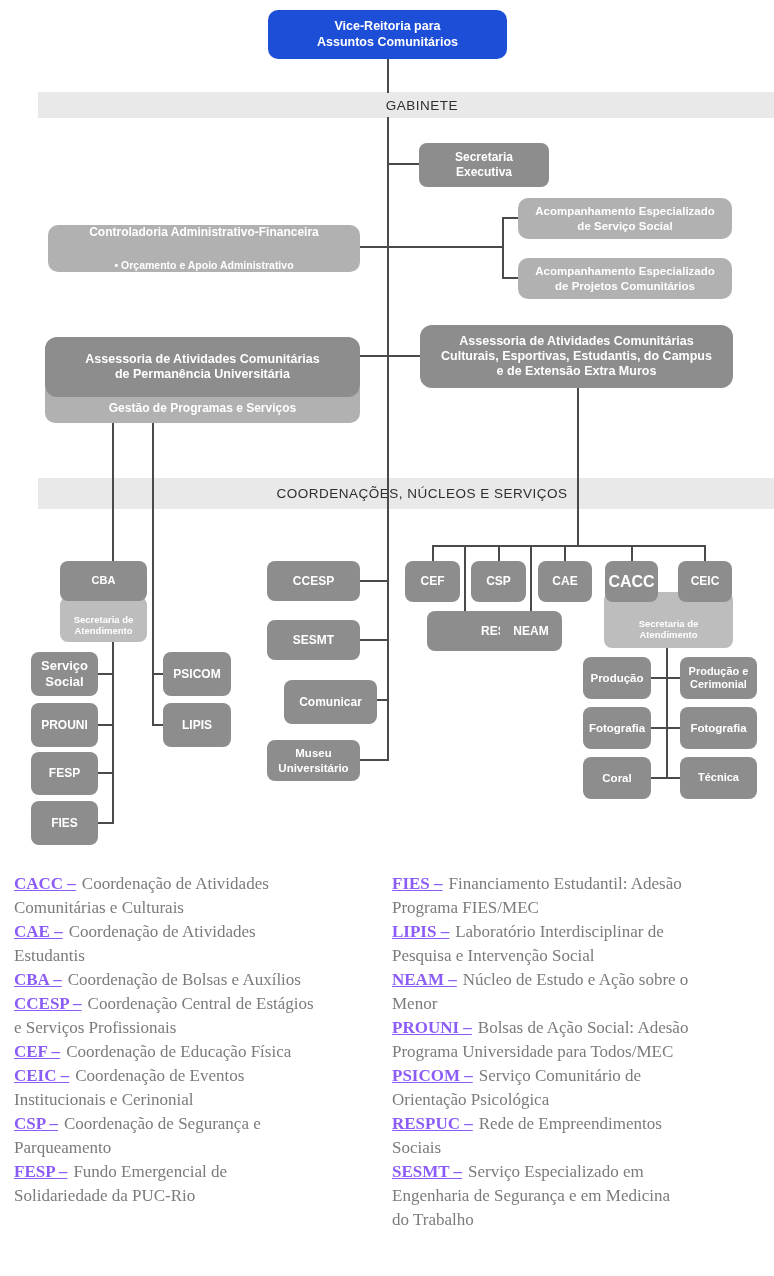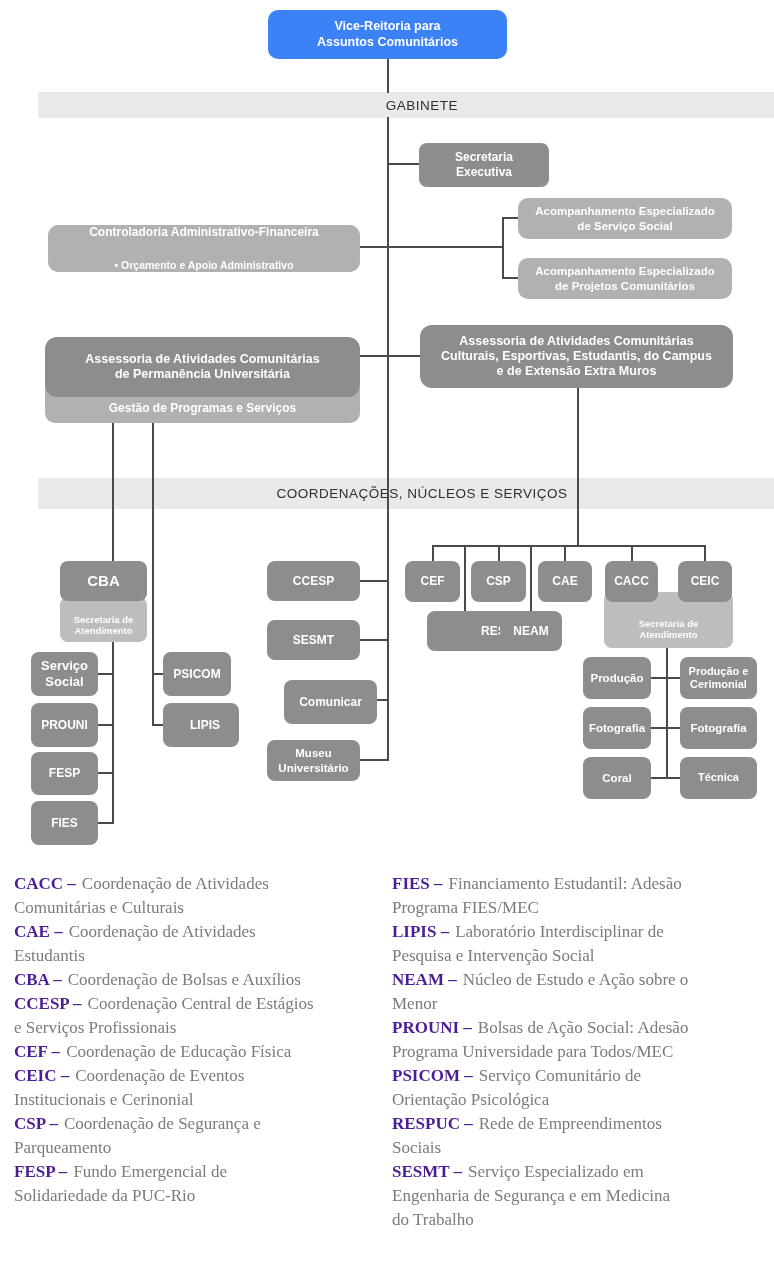--- a/index.html
+++ b/index.html
@@ -7,28 +7,28 @@
            font-family:"Liberation Sans", sans-serif; }
   .band { position:absolute; left:6px; width:768px; background:#e9e9e9; z-index:0;
           display:flex; align-items:center; justify-content:center;
           font-size:13.5px; color:#2f2f2f; letter-spacing:0.5px;margin-left:32px; }
   .vl, .hl { position:absolute; background:#4a4a4a; z-index:1; }
   .vl { width:2px; }
   .hl { height:2px; }
   .box { position:absolute; color:#ffffff; font-weight:bold; text-align:center;
          display:flex; align-items:center; justify-content:center;
          white-space:pre-line; border-radius:8px; z-index:3; line-height:1.22; }
-  .dark    { background:#3b82f6; border-radius:10px; }
+  .dark    { background:#1d4ed8; border-radius:10px; }
   .med     { background:#8d8d8d; }
   .light   { background:#b1b1b1; border-radius:10px; }
   .lighter { background:#bdbdbd; z-index:2; align-items:flex-end; }
   .legend-col { position:absolute; font-family:"Liberation Serif", serif;
                 font-size:17px; line-height:24px; color:#7b7b7b; }
   .legend-entry { }
-  .abbr { font-weight:bold; color:#4c1d95; margin-right:6px; }
+  .abbr { font-weight:bold; color:#8b5cf6; margin-right:6px;text-decoration:underline; }
   .desc { white-space:pre-line; }
 </style>
 </head>
 <body>
 
 <div class="stage">
 
   <div class="band" style="top:92px;height:26px;">
     <span>GABINETE</span>
   </div>
@@ -98,44 +98,44 @@
 de Permanência Universitária</div>
 
   <div class="box med" style="left:420px;top:325px;width:313px;height:63px;font-size:12.5px;border-radius:12px;">Assessoria de Atividades Comunitárias
 Culturais, Esportivas, Estudantis, do Campus
 e de Extensão Extra Muros</div>
 
   <div class="box lighter" style="left:60px;top:597px;width:87px;height:45px;font-size:9.5px;padding-bottom:5px;box-sizing:border-box;">
     <span style="white-space:pre-line;">Secretaria de
 Atendimento</span>
   </div>
-  <div class="box med" style="left:60px;top:561px;width:87px;height:40px;font-size:15px;">CBA</div>
+  <div class="box med" style="left:60px;top:561px;width:87px;height:40px;font-size:11px;">CBA</div>
 
   <div class="box med" style="left:31px;top:652px;width:67px;height:44px;font-size:13px;">Serviço
 Social</div>
   <div class="box med" style="left:31px;top:703px;width:67px;height:44px;font-size:12px;">PROUNI</div>
   <div class="box med" style="left:31px;top:752px;width:67px;height:43px;font-size:12px;">FESP</div>
   <div class="box med" style="left:31px;top:801px;width:67px;height:44px;font-size:12px;">FIES</div>
   <div class="box med" style="left:163px;top:652px;width:68px;height:44px;font-size:12px;">PSICOM</div>
-  <div class="box med" style="left:163px;top:703px;width:68px;height:44px;font-size:12px;padding-left:8px;">LIPIS</div>
+  <div class="box med" style="left:163px;top:703px;width:68px;height:44px;font-size:12px;">LIPIS</div>
 
   <div class="box med" style="left:267px;top:561px;width:93px;height:40px;font-size:12px;">CCESP</div>
   <div class="box med" style="left:267px;top:620px;width:93px;height:40px;font-size:12px;">SESMT</div>
   <div class="box med" style="left:284px;top:680px;width:93px;height:44px;font-size:12px;">Comunicar</div>
   <div class="box med" style="left:267px;top:740px;width:93px;height:41px;font-size:11.5px;">Museu
 Universitário</div>
 
   <div class="box lighter" style="left:604px;top:592px;width:129px;height:56px;font-size:9.5px;padding-bottom:7px;box-sizing:border-box;">
     <span style="white-space:pre-line;">Secretaria de
 Atendimento</span>
   </div>
   <div class="box med" style="left:405px;top:561px;width:55px;height:41px;font-size:12px;">CEF</div>
   <div class="box med" style="left:471px;top:561px;width:55px;height:41px;font-size:12px;">CSP</div>
   <div class="box med" style="left:538px;top:561px;width:54px;height:41px;font-size:12px;">CAE</div>
-  <div class="box med" style="left:605px;top:561px;width:53px;height:41px;font-size:12px;">CACC</div>
+  <div class="box med" style="left:605px;top:561px;width:53px;height:41px;font-size:16px;">CACC</div>
   <div class="box med" style="left:678px;top:561px;width:54px;height:41px;font-size:12px;">CEIC</div>
   <div class="box med" style="left:427px;top:611px;width:62px;height:40px;font-size:12px;padding-left:48px;">RESPUC</div>
   <div class="box med" style="left:500px;top:611px;width:62px;height:40px;font-size:12px;">NEAM</div>
 
   <div class="box med" style="left:583px;top:657px;width:68px;height:42px;font-size:11.5px;">Produção</div>
   <div class="box med" style="left:680px;top:657px;width:77px;height:42px;font-size:11px;">Produção e
 Cerimonial</div>
   <div class="box med" style="left:583px;top:707px;width:68px;height:42px;font-size:11.5px;">Fotografia</div>
   <div class="box med" style="left:680px;top:707px;width:77px;height:42px;font-size:11.5px;">Fotografia</div>
   <div class="box med" style="left:583px;top:757px;width:68px;height:42px;font-size:11.5px;">Coral</div>

